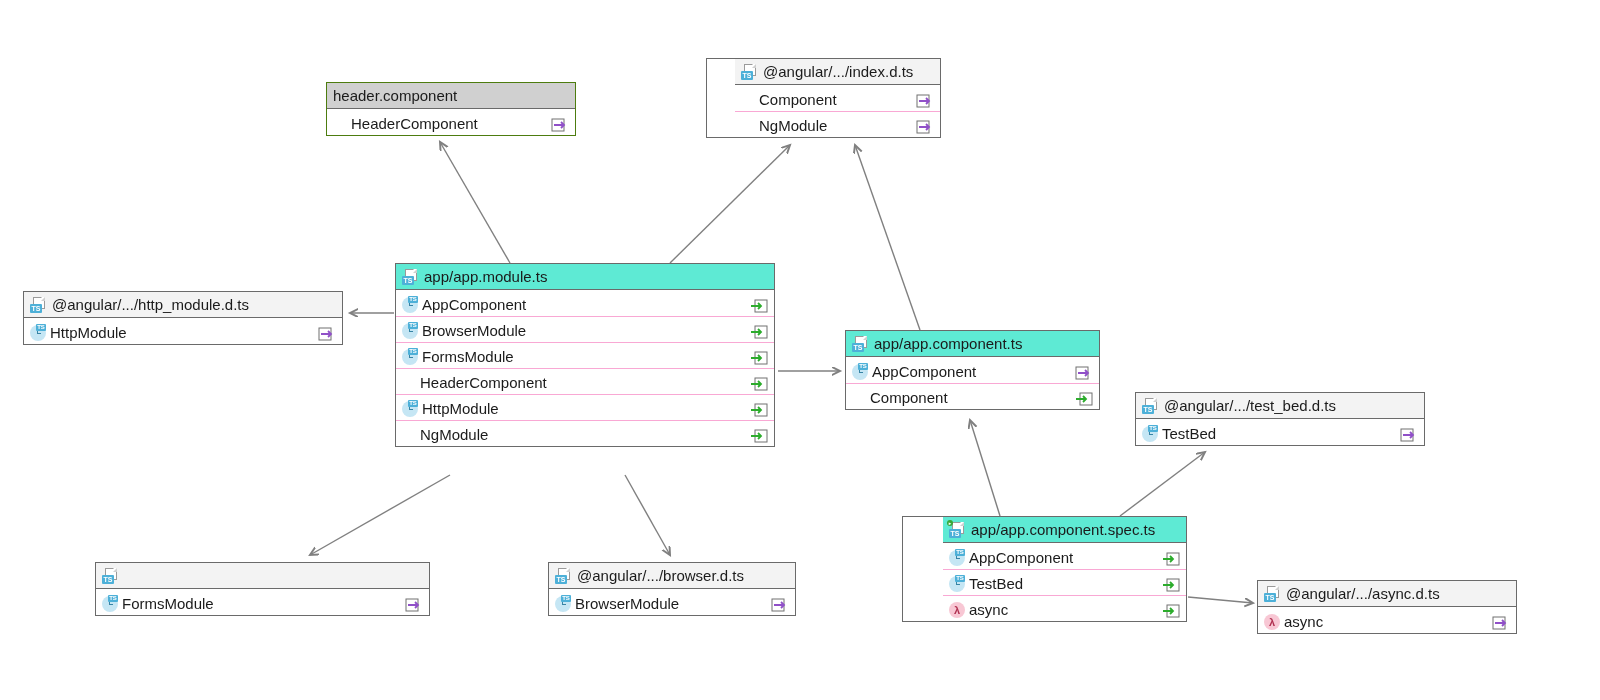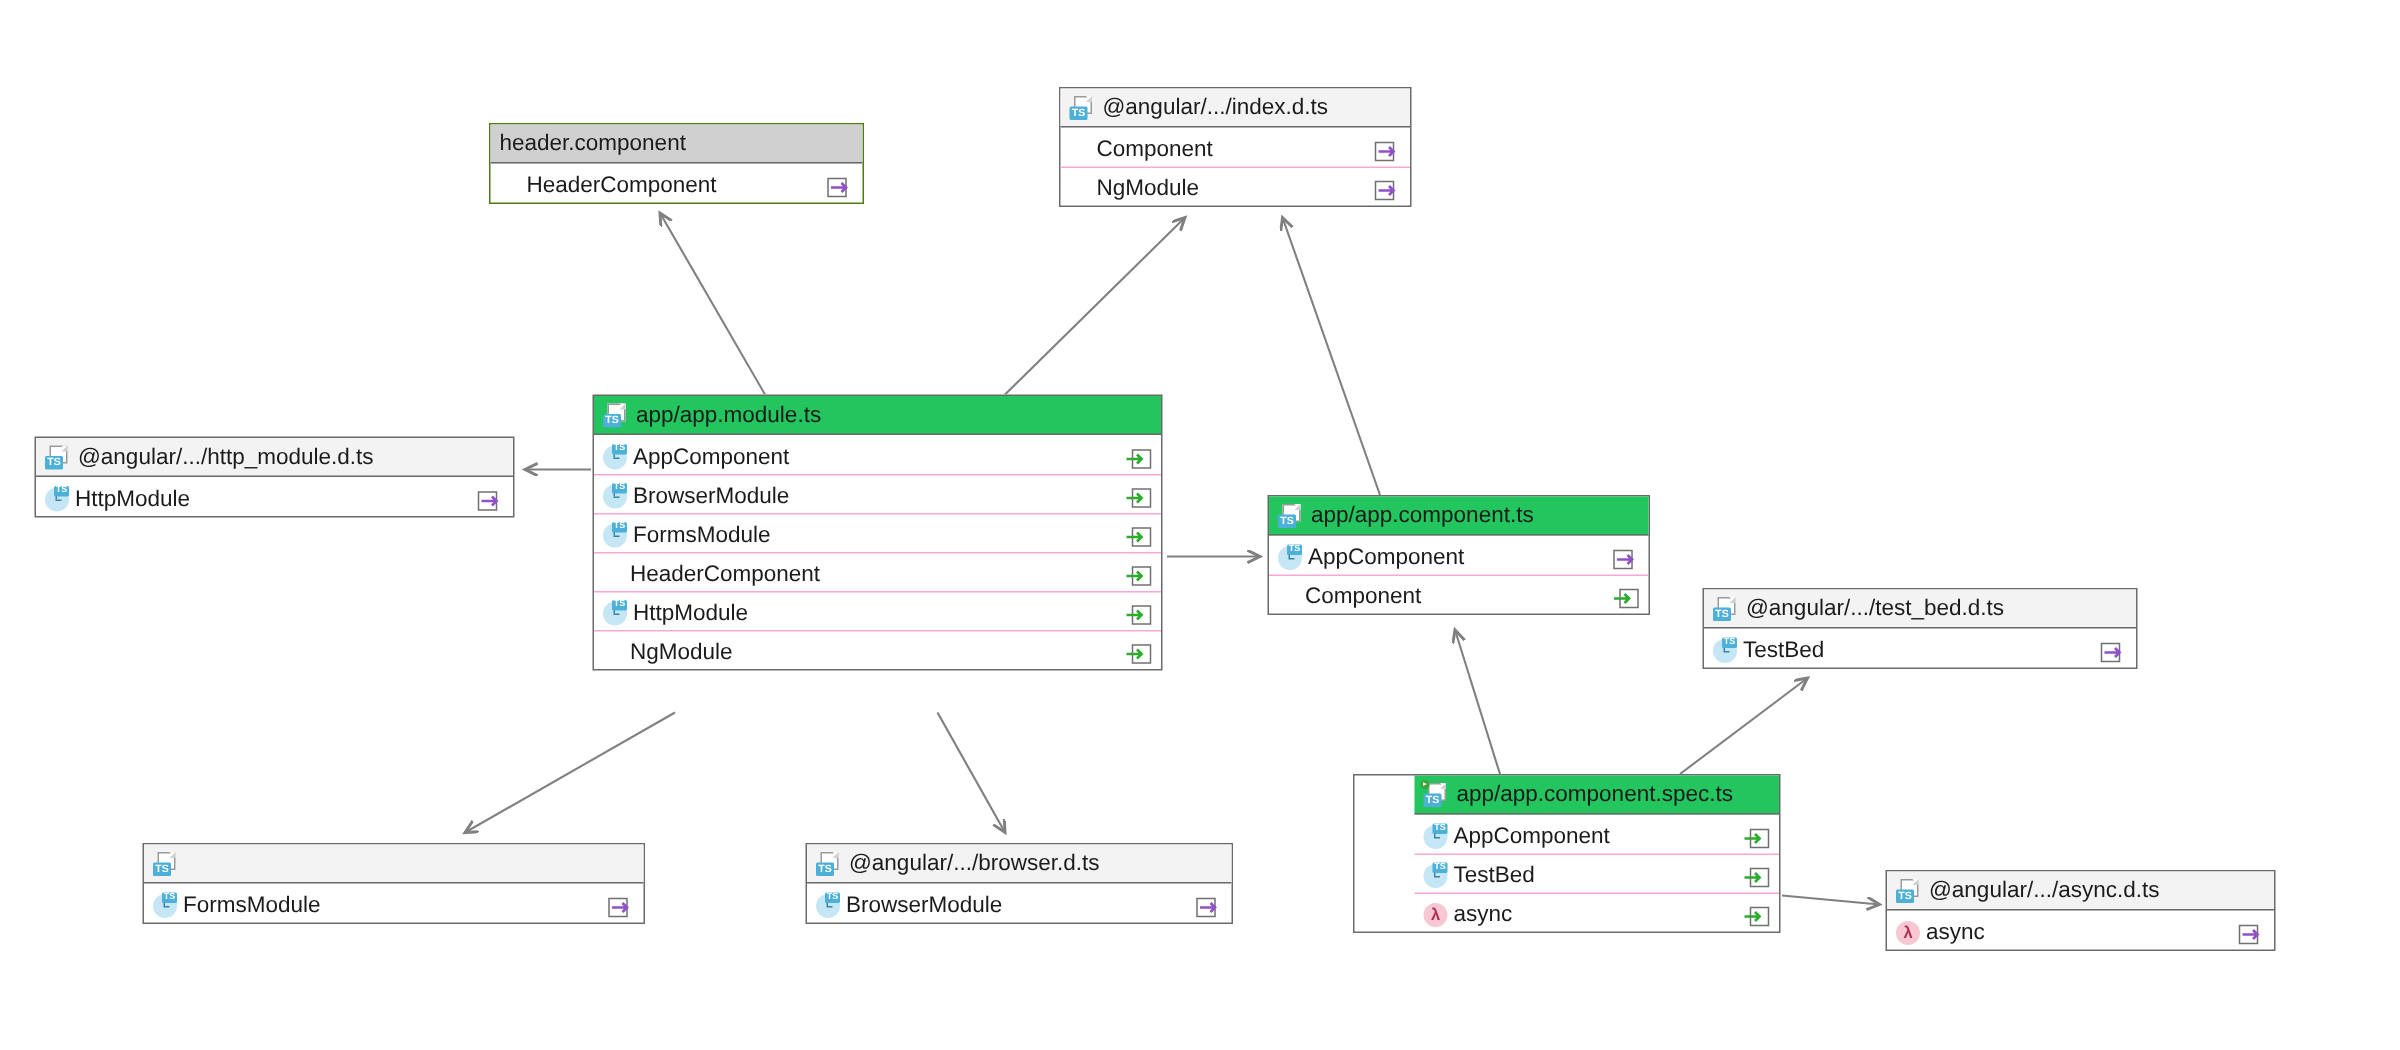--- a/index.html
+++ b/index.html
@@ -52,21 +52,21 @@
     white-space: nowrap;
   }
   .node-row + .node-row {
     border-top: 1px solid #f9a8d4;
   }
   .row-label { flex: 1 1 auto; }
   .row-arrow { flex: 0 0 auto; margin-left: 6px; display: flex; align-items: center; }
 
   .title-plain   { background: #f3f3f3; }
   .title-gray    { background: #d0d0d0; }   
-  .title-yellow  { background: #22c55e; }   
+  .title-yellow  { background: #5eead4; }   
 
   .border-red { border: 1px solid #4d7c0f; }
 
   .file-ts-icon, .file-ts-green-icon, .clock-icon, .lambda-icon { margin-right: 4px; flex: 0 0 auto; }
 
   
   .file-ts-icon {
     width: 18px; height: 16px; position: relative;
   }
   .file-ts-icon .page {
@@ -193,21 +193,21 @@
     <span class="row-label">HeaderComponent</span>
     <span class="row-arrow">
       <svg width="18" height="14">
             <rect x="1" y="1" width="12" height="12" fill="none" stroke="#707070"></rect>
             <path d="M3 7 h10 m-3 -3 l3 3 l-3 3" fill="none" stroke="#9050c8" stroke-width="1.8"></path>
           </svg>
     </span>
   </div>
 </div>
 
-<div class="node" style="left:706px; top:58px; width:235px;">
+<div class="node" style="left:706px; top:58px; width:235px;padding-left:28px;">
   <div class="node-title title-plain">
     <span class="file-ts-icon">
       <span class="page"></span>
           <span class="fold"></span>
           <span class="ts-badge">TS</span>
     </span>
     <span class="row-label">@angular/.../index.d.ts</span>
   </div>
   <div class="node-row">
     <span class="indent"></span>
@@ -404,21 +404,21 @@
     <span class="row-label">FormsModule</span>
     <span class="row-arrow">
       <svg width="18" height="14">
             <rect x="1" y="1" width="12" height="12" fill="none" stroke="#707070"></rect>
             <path d="M3 7 h10 m-3 -3 l3 3 l-3 3" fill="none" stroke="#9050c8" stroke-width="1.8"></path>
           </svg>
     </span>
   </div>
 </div>
 
-<div class="node" style="left:537px; top:562px; width:285px;">
+<div class="node" style="left:548px; top:562px; width:248px;">
   <div class="node-title title-plain">
     <span class="file-ts-icon">
       <span class="page"></span>
           <span class="fold"></span>
           <span class="ts-badge">TS</span>
     </span>
     <span class="row-label">@angular/.../browser.d.ts</span>
   </div>
   <div class="node-row">
     <span class="clock-icon">

